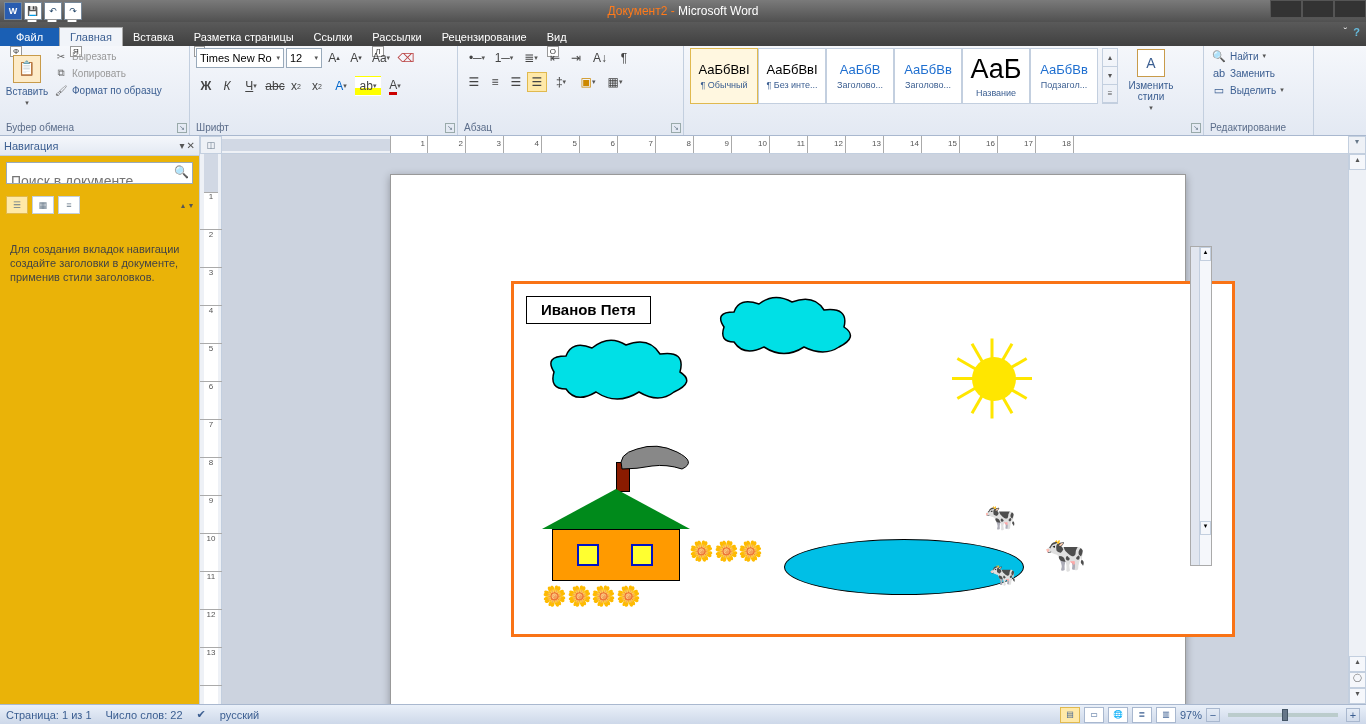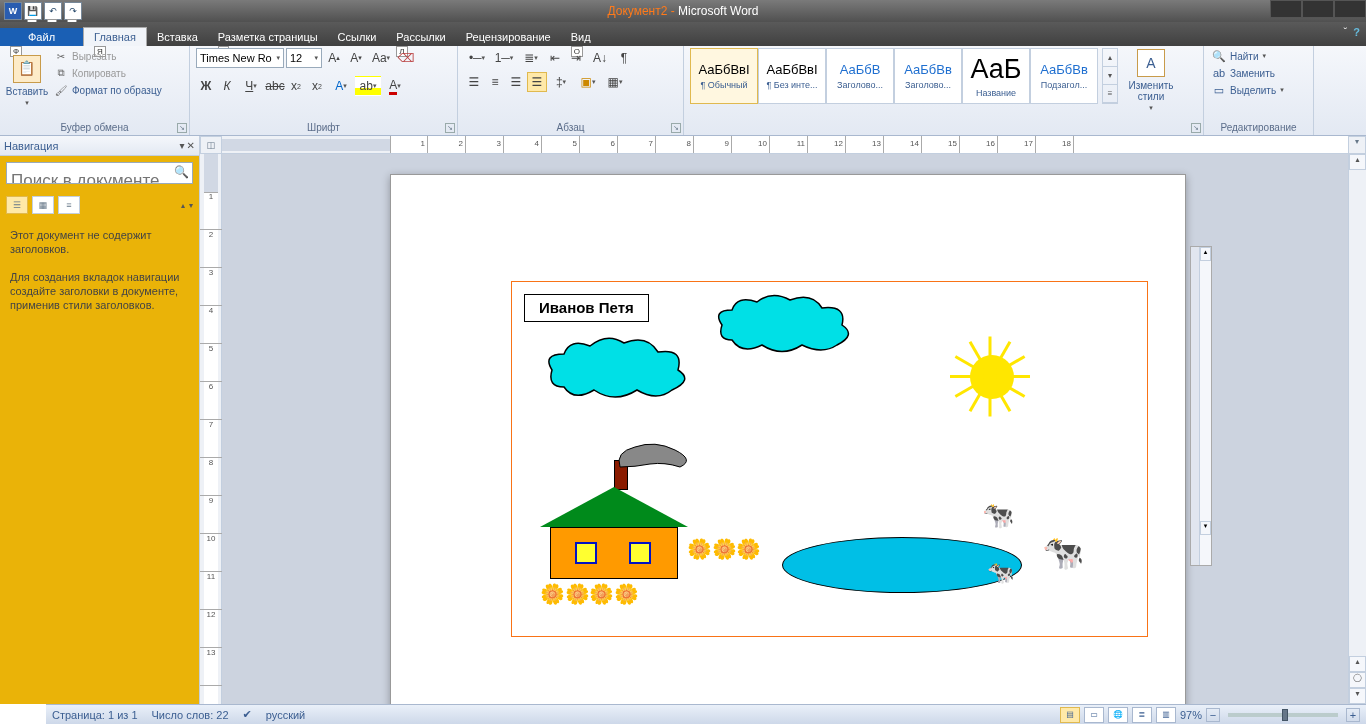--- a/index.html
+++ b/index.html
@@ -11,30 +11,30 @@
 .qat-icon { width:18px; height:18px; background:#fff; border:1px solid #789; display:flex; align-items:center; justify-content:center; font-size:9px; color:#246; position:relative;}
 .qat-num { position:absolute; top:16px; left:2px; font-size:8px; background:#fff; color:#333; border:1px solid #999; padding:0 2px; line-height:9px;}
 .title-center { position:absolute; left:0; right:0; text-align:center; color:#ff7a1a; font-size:12px;}
 .title-center .app { color:#fff;}
 .win-controls { position:absolute; right:0; top:0; display:flex;}
 .win-controls div { width:32px; height:18px; background:#333; border:1px solid #555;}
 
 
 .tabs { height:24px; background:linear-gradient(#5a5a5a,#404040); display:flex; align-items:flex-end; padding-left:0px; gap:0; position:relative;}
 .tab { padding:3px 10px 3px; font-size:11px; color:#fff; position:relative;}
-.tab.file { background:#1a5fb4; color:#fff; padding:3px 28px; border-radius:0;}
+.tab.file { background:#1a5fb4; color:#fff; padding:3px 16px; border-radius:0;}
 .tab.active { background:#f1f4f9; color:#3b5e91; border-top:1px solid #aaa; border-left:1px solid #aaa; border-right:1px solid #aaa;}
 .tab .key { position:absolute; top:18px; left:10px; font-size:8px; background:#fff; color:#333; border:1px solid #999; padding:0 2px; line-height:9px;}
 .ribbon-sys { position:absolute; right:6px; top:4px; display:flex; gap:6px; color:#fff; font-size:11px;}
 .ribbon-sys span { cursor:pointer;}
 
 
 .ribbon { height:90px; background:linear-gradient(#f5f7fb,#e3e9f3); border-bottom:1px solid #a9b8cf; display:flex;}
 .group { border-right:1px solid #c3cfdf; padding:2px 6px 0; display:flex; flex-direction:column; justify-content:space-between; position:relative;}
-.group-title { text-align:center; font-size:10px; color:#5b6d8a; padding:1px 0 2px;}
+.group-title { text-align:left; font-size:10px; color:#5b6d8a; padding:1px 0 2px;}
 .group-body { flex:1; display:flex; align-items:flex-start; gap:4px;}
 .dialog-launcher { position:absolute; right:2px; bottom:2px; width:10px; height:10px; border:1px solid #9aa; font-size:7px; text-align:center; line-height:8px; color:#678;}
 
 .big-btn { display:flex; flex-direction:column; align-items:center; justify-content:center; width:42px; height:66px; font-size:10px; color:#3b5e91; text-align:center; line-height:11px;}
 .big-btn .ico { width:28px; height:28px; background:#fdebc8; border:1px solid #c89b4a; margin-bottom:3px; display:flex; align-items:center; justify-content:center; font-size:14px;}
 
 .small-list { display:flex; flex-direction:column; gap:1px; font-size:10px; color:#999;}
 .small-list div { display:flex; align-items:center; gap:4px; padding:1px 2px;}
 .small-list .ico { width:14px; height:14px; display:inline-flex; align-items:center; justify-content:center; font-size:10px; color:#666;}
 
@@ -62,21 +62,21 @@
 .edit-list { display:flex; flex-direction:column; gap:1px; font-size:10px; color:#3b5e91;}
 .edit-list div { display:flex; align-items:center; gap:4px; padding:1px 2px;}
 .edit-list .ico { width:14px; height:14px; display:inline-flex; align-items:center; justify-content:center; font-size:11px;}
 
 
 .workspace { position:absolute; top:136px; left:0; right:0; bottom:20px; display:flex;}
 .nav-pane { width:200px; background:#eab308; border-right:1px solid #c3cfdf; display:flex; flex-direction:column;}
 .nav-header { height:20px; background:linear-gradient(#f5f7fb,#e3e9f3); border-bottom:1px solid #c3cfdf; display:flex; align-items:center; justify-content:space-between; padding:0 4px; font-size:11px; color:#3b5e91;}
 .nav-header .ctrls { display:flex; gap:2px; font-size:10px; color:#555;}
 .nav-search { margin:6px; position:relative;}
-.nav-search input { width:100%; height:22px; border:1px solid #9ab; padding:18px 22px 2px 4px; font-size:17px; color:#888;}
+.nav-search input { width:100%; height:22px; border:1px solid #9ab; padding:18px 22px 2px 4px; font-size:14px; color:#888;}
 .nav-search .mag { position:absolute; right:4px; top:3px; font-size:12px; color:#555;}
 .nav-tabs { display:flex; gap:4px; padding:0 6px; align-items:center;}
 .nav-tab { width:22px; height:18px; border:1px solid #c3cfdf; background:#fff; display:flex; align-items:center; justify-content:center; font-size:9px; color:#678;}
 .nav-tab.sel { background:#ffe9a8; border-color:#e0b94f;}
 .nav-tabs .arrows { margin-left:auto; display:flex; gap:4px; font-size:8px; color:#555;}
 .nav-text { padding:14px 10px; font-size:11px; color:#444; line-height:14px;}
 
 .doc-area { flex:1; background:#ccd3df; position:relative; overflow:hidden;}
 .ruler-corner { position:absolute; left:0; top:0; width:22px; height:18px; background:#eef1f6; border:1px solid #c3cfdf; display:flex; align-items:center; justify-content:center; font-size:9px; color:#678;}
 .ruler-h { position:absolute; left:22px; right:18px; top:0; height:18px; background:#eef1f6; border-bottom:1px solid #c3cfdf; overflow:hidden;}
@@ -96,21 +96,21 @@
 .scroll-v .nav-btns { position:absolute; bottom:0; left:0; right:0;}
 .scroll-v .nav-btns div { height:16px; border:1px solid #c3cfdf; text-align:center; font-size:8px; color:#555; background:#f5f7fb;}
 
 .right-strip { position:absolute; right:0; top:0; width:18px; height:18px; background:#eef1f6; border:1px solid #c3cfdf; font-size:8px; color:#678; text-align:center;}
 
 .page { position:absolute; left:190px; top:38px; width:796px; height:540px; background:#fff; box-shadow:0 2px 8px rgba(0,0,0,.3); border:1px solid #999;}
 
 .task-text { position:absolute; left:130px; top:60px; width:570px; font-family:"Times New Roman",serif; font-size:14px; text-align:center; line-height:20px;}
 .task-text b { font-weight:bold;}
 
-.drawing { position:absolute; left:120px; top:106px; width:637px; height:356px; border:1px solid #f97316; background:#fff;}
+.drawing { position:absolute; left:120px; top:106px; width:724px; height:356px; border:3px solid #f97316; background:#fff;}
 
 .name-box { position:absolute; left:12px; top:12px; border:1.5px solid #000; padding:4px 14px; font-family:"Times New Roman",serif; font-size:15px; font-weight:bold;}
 
 .sun { position:absolute; left:420px; top:35px; width:120px; height:120px;}
 .sun .core { position:absolute; left:38px; top:38px; width:44px; height:44px; background:#ffe600; border-radius:50%;}
 .sun .ray { position:absolute; left:58px; top:58px; width:40px; height:3px; background:#ffe600; transform-origin:0 50%;}
 
 .cloud { position:absolute; }
 .cloud svg { display:block;}
 
@@ -124,21 +124,21 @@
 
 .flowers { position:absolute;}
 .cow { position:absolute; font-size:26px;}
 
 
 .embed { position:absolute; left:990px; top:110px; width:22px; height:320px; background:#e1e6ef; border:1px solid #aaa;}
 .embed .scroll { position:absolute; right:0; top:0; bottom:0; width:12px; background:#f5f7fb; border-left:1px solid #c3cfdf;}
 .embed .scroll div { height:14px; border:1px solid #c3cfdf; font-size:7px; text-align:center;}
 
 
-.statusbar { position:absolute; left:0; right:0; bottom:0; height:20px; background:linear-gradient(#eaf0f9,#cdd8e9); border-top:1px solid #a9b8cf; display:flex; align-items:center; font-size:11px; color:#3b5e91; padding:0 6px; gap:14px;margin-left:46px;}
+.statusbar { position:absolute; left:0; right:0; bottom:0; height:20px; background:linear-gradient(#eaf0f9,#cdd8e9); border-top:1px solid #a9b8cf; display:flex; align-items:center; font-size:11px; color:#3b5e91; padding:0 6px; gap:14px;}
 .statusbar .right { margin-left:auto; display:flex; align-items:center; gap:4px;}
 .view-btn { width:20px; height:16px; border:1px solid #a9b8cf; background:#fff; font-size:8px; display:flex; align-items:center; justify-content:center;}
 .view-btn.sel { background:#ffe9a8; border-color:#e0b94f;}
 .zoom-slider { width:110px; height:4px; background:#bcc; position:relative; margin:0 4px;}
 .zoom-slider .thumb { position:absolute; left:54px; top:-4px; width:6px; height:12px; background:#678; border:1px solid #456;}
 .zoom-btn { width:14px; height:14px; border:1px solid #a9b8cf; text-align:center; line-height:12px; font-size:11px;}
 </style>
 </head>
 <body>
 
@@ -353,21 +353,21 @@
     <div class="nav-tabs">
       <div class="nav-tab sel">☰</div>
       <div class="nav-tab">▦</div>
       <div class="nav-tab">≡</div>
       <div class="arrows">
           <span>▴</span>
           <span>▾</span>
         </div>
     </div>
     <div class="nav-text">
-      <div>Этот документ не содержит заголовков.</div><br>
+      <br>
       <div>Для создания вкладок навигации создайте заголовки в документе, применив стили заголовков.</div>
     </div>
   </div>
 
   <div class="doc-area">
     <div class="ruler-corner">◫</div>
     <div class="right-strip">▾</div>
     <div class="ruler-h">
       <div class="ruler-h-gray"></div>
       <div class="ruler-h-track"></div>

